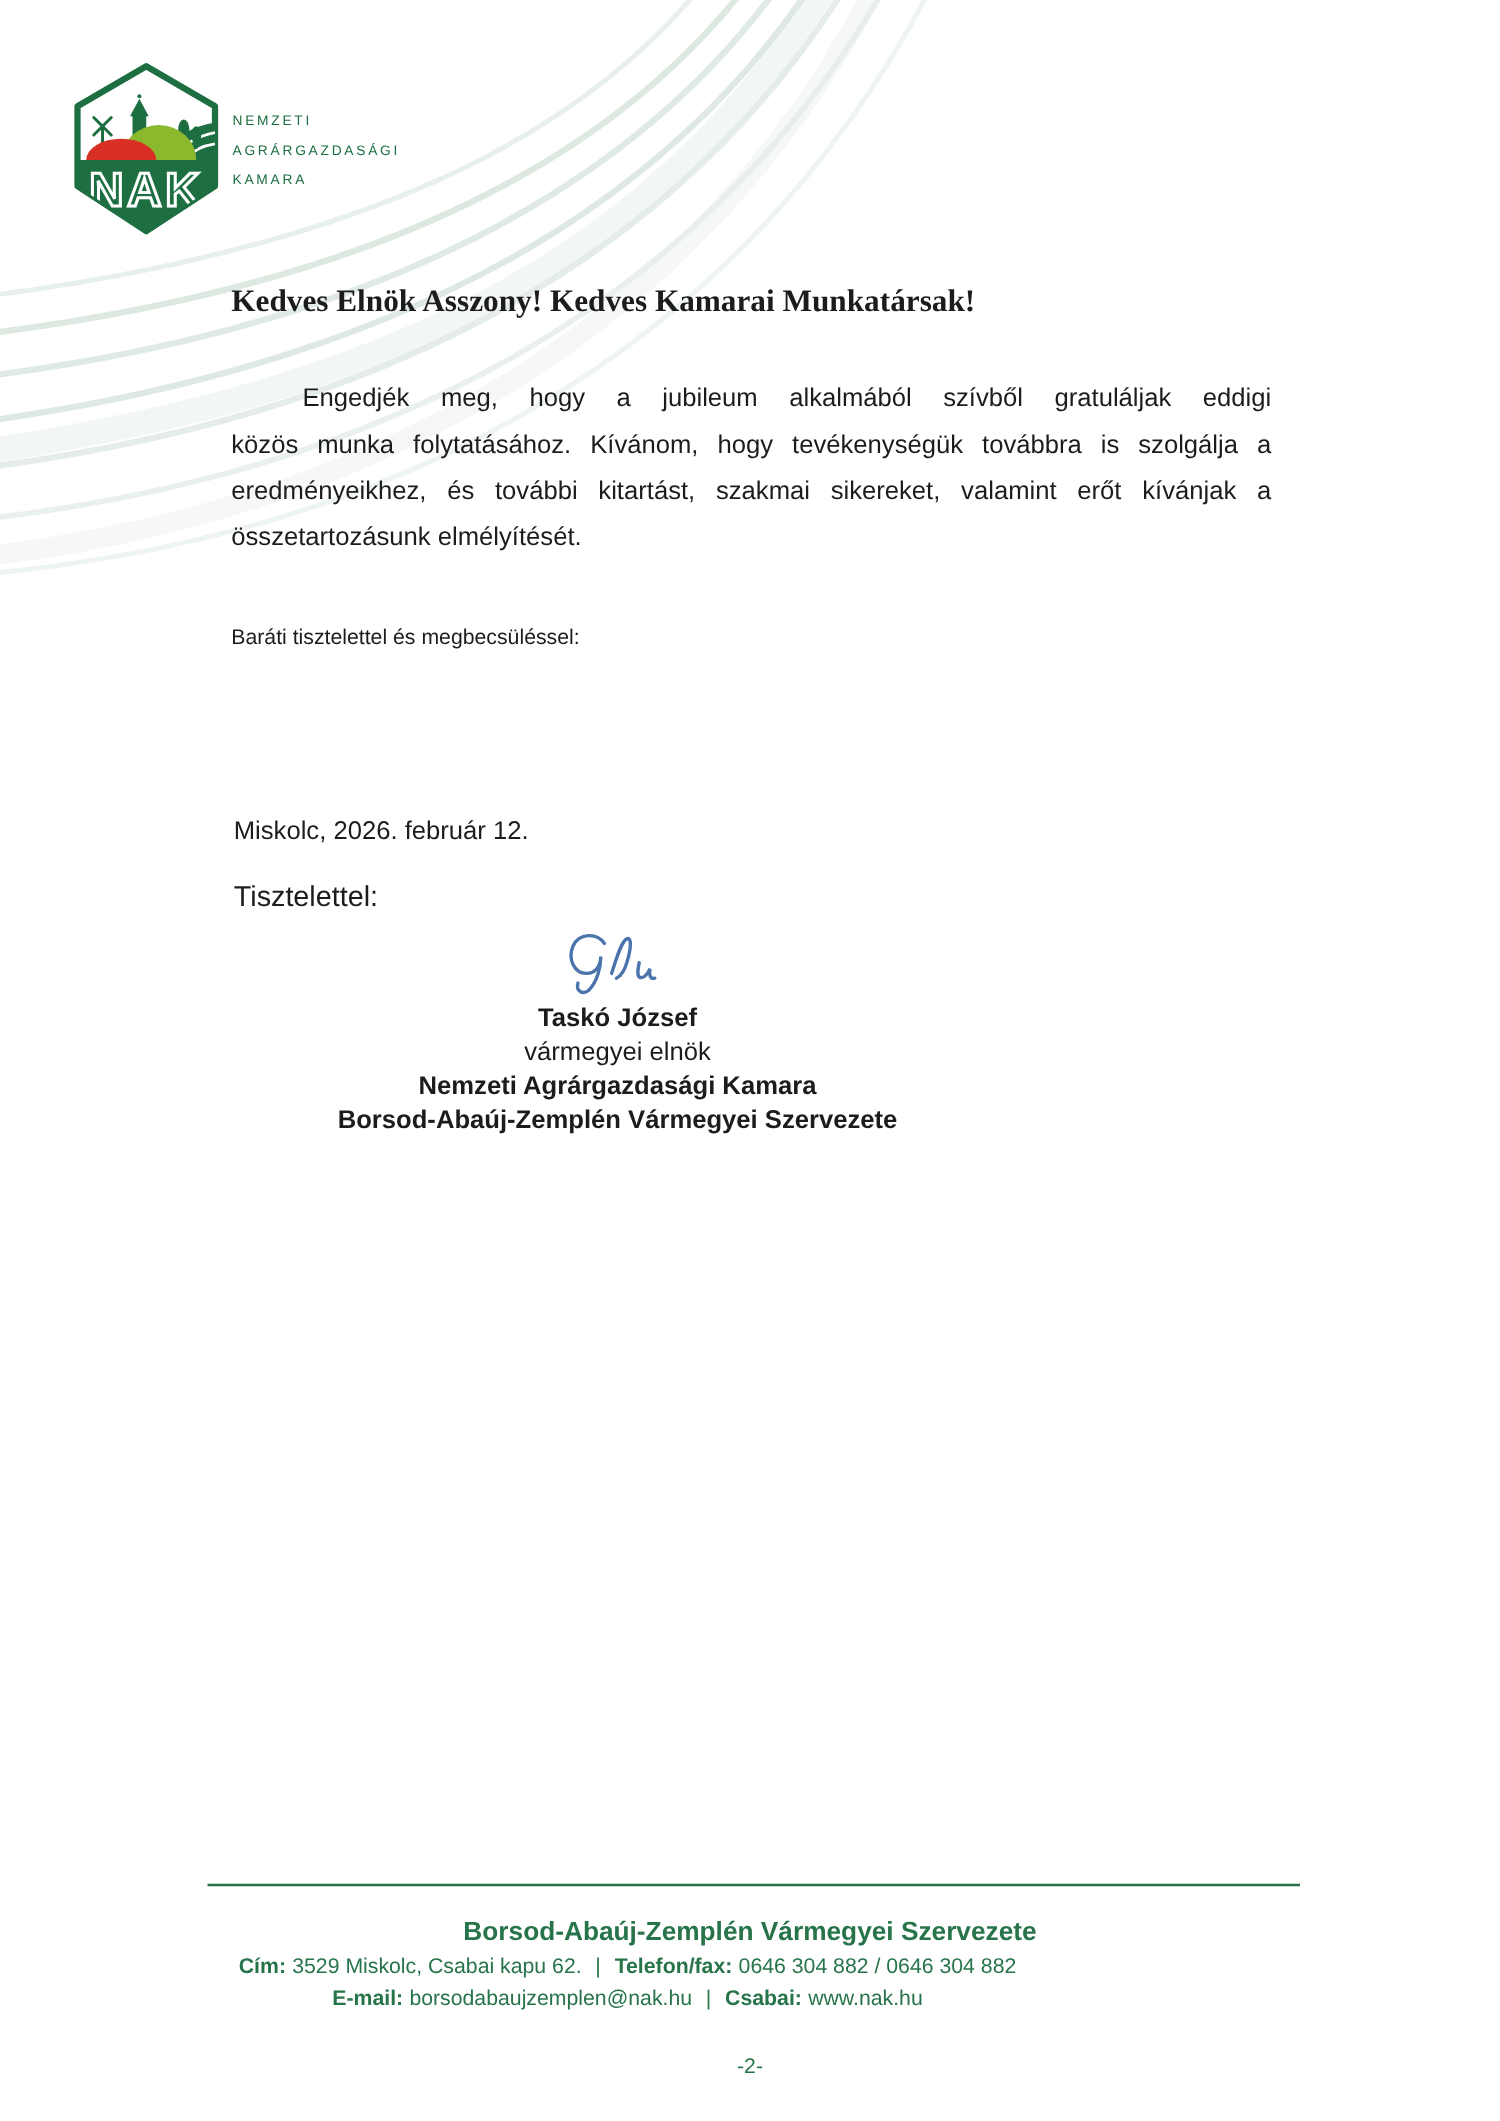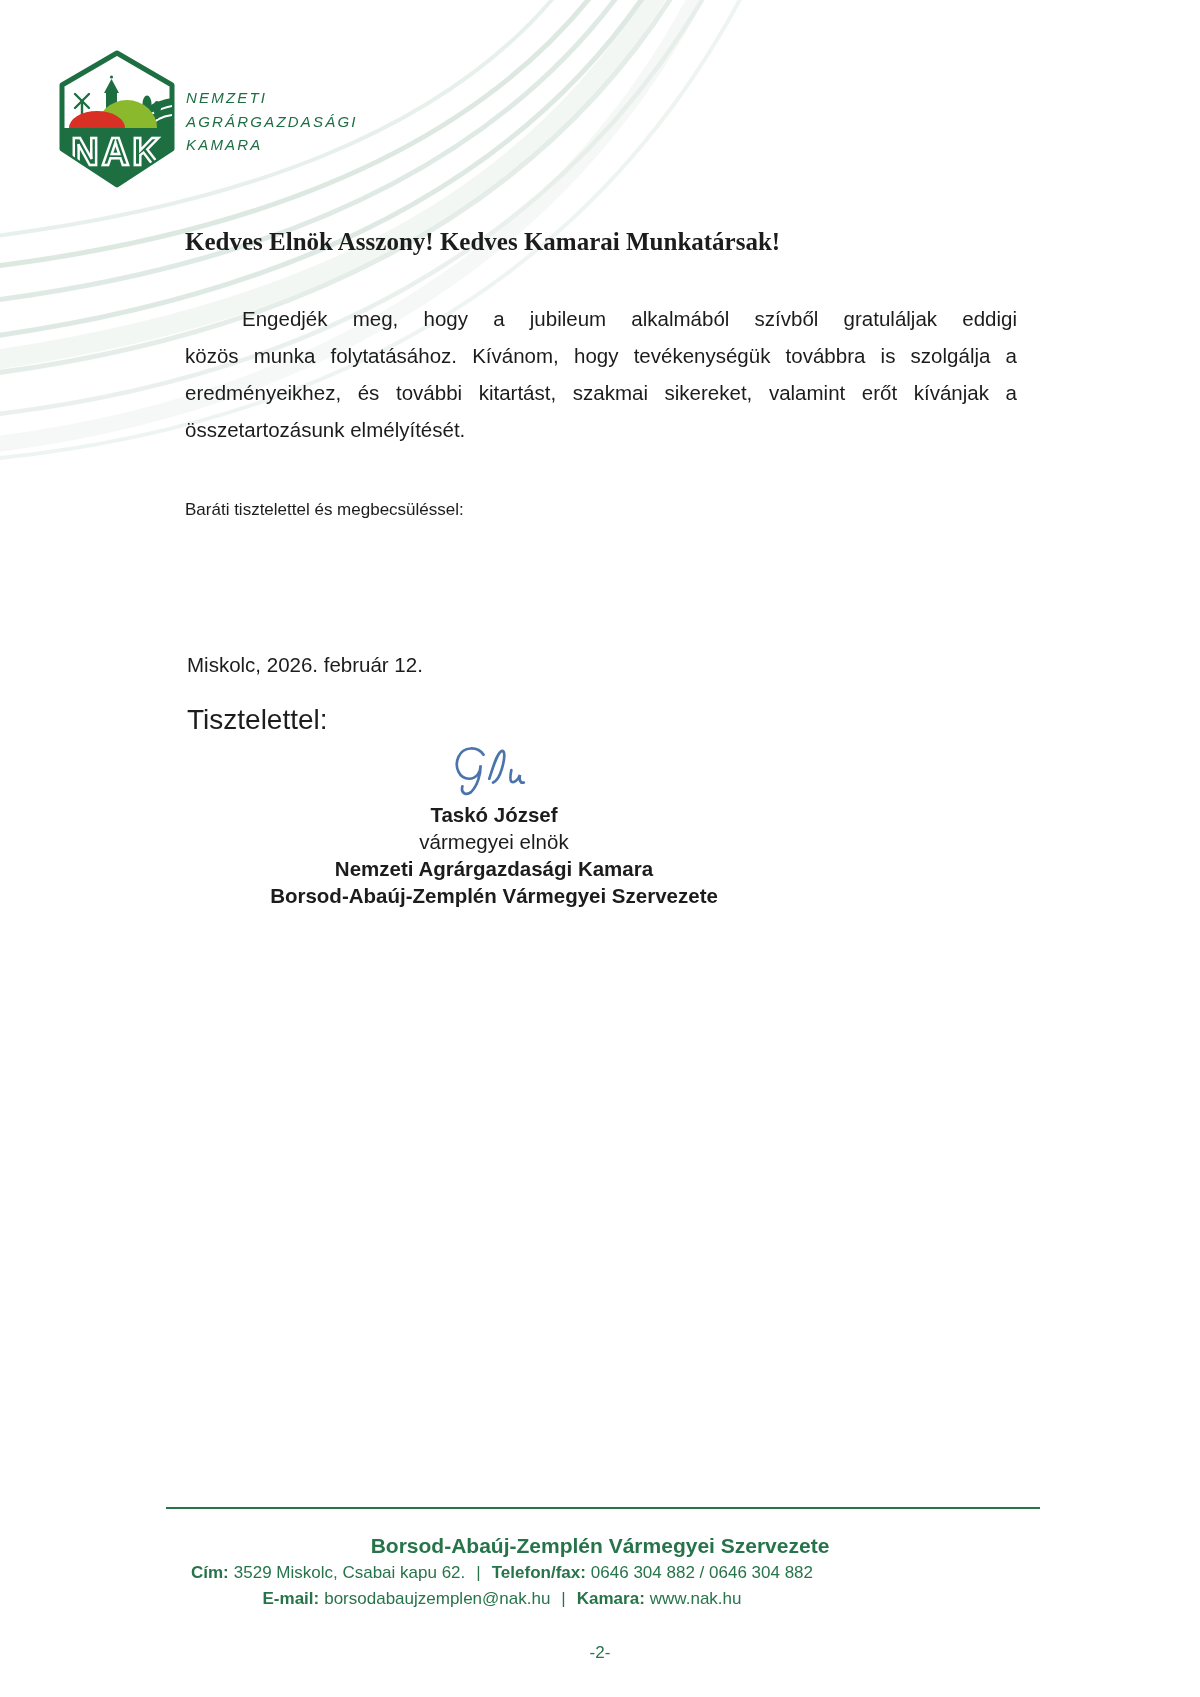--- a/index.html
+++ b/index.html
@@ -16,36 +16,35 @@
     overflow:hidden;
     font-family:"Liberation Sans",sans-serif;
     color:var(--text);
   }
   .waves{position:absolute;left:0;top:0;pointer-events:none;}
   
   .logo{position:absolute;left:55px;top:48px;width:124px;height:142px;}
   .brand{
     position:absolute;left:186px;top:86px;
     color:var(--brand-green);
-    font-size:15px;letter-spacing:2.2px;line-height:23.5px;font-weight:400;
+    font-size:11px;letter-spacing:2.2px;line-height:23.5px;font-weight:400;
     white-space:nowrap;
-    font-style:italic;
   }
   
   .salutation{
     position:absolute;left:185px;top:228px;width:860px;
     font-weight:bold;font-size:25px;font-family:Liberation Serif, serif;
   }
   .bodypara{position:absolute;left:185px;top:281px;width:832px;font-size:20.5px;}
   .jline{height:37px;line-height:37px;text-align:justify;text-align-last:justify;white-space:normal;}
   .jline.first{text-indent:57px;margin-top:19px;}
   .jline.last{text-align:left;text-align-last:left;}
   .closing{position:absolute;left:185px;top:500px;font-size:17px;}
   .dateline{position:absolute;left:187px;top:653px;font-size:20.5px;}
-  .valediction{position:absolute;left:187px;top:704px;font-size:28px;}
+  .valediction{position:absolute;left:187px;top:704px;font-size:23px;}
   .signature{position:absolute;left:448px;top:742px;width:96px;height:60px;}
   .signer{
     position:absolute;left:194px;top:801px;width:600px;
     text-align:center;font-size:20.5px;line-height:27px;
   }
   .signer .b{font-weight:bold;}
   
   .footer-rule{position:absolute;left:166px;top:1507px;width:874px;height:2px;background:var(--footer-green);}
   .footer-org{
     position:absolute;left:0;top:1534px;width:1200px;text-align:center;
@@ -160,18 +159,18 @@
   </div>
 
   <div class="footer-rule"></div>
   <div class="footer-org">Borsod-Abaúj-Zemplén Vármegyei Szervezete</div>
 
   <div class="footer-line fl1">
     <span class="lbl">Cím:</span><span>3529 Miskolc, Csabai kapu 62.</span><span class="sep">|</span><span class="lbl">Telefon/fax:</span><span>0646 304 882 / 0646 304 882</span>
   </div>
 
   <div class="footer-line fl2">
-    <span class="lbl">E-mail:</span><span>borsodabaujzemplen@nak.hu</span><span class="sep">|</span><span class="lbl">Kamara:</span><span>www.nak.hu</span>
+    <span class="lbl">E-mail:</span><span>borsodabaujzemplen@nak.hu</span><span class="sep">|</span><span class="lbl">Csabai:</span><span>www.nak.hu</span>
   </div>
 
   <div class="pagenum">-2-</div>
 
 </div>
 
 </body></html>

